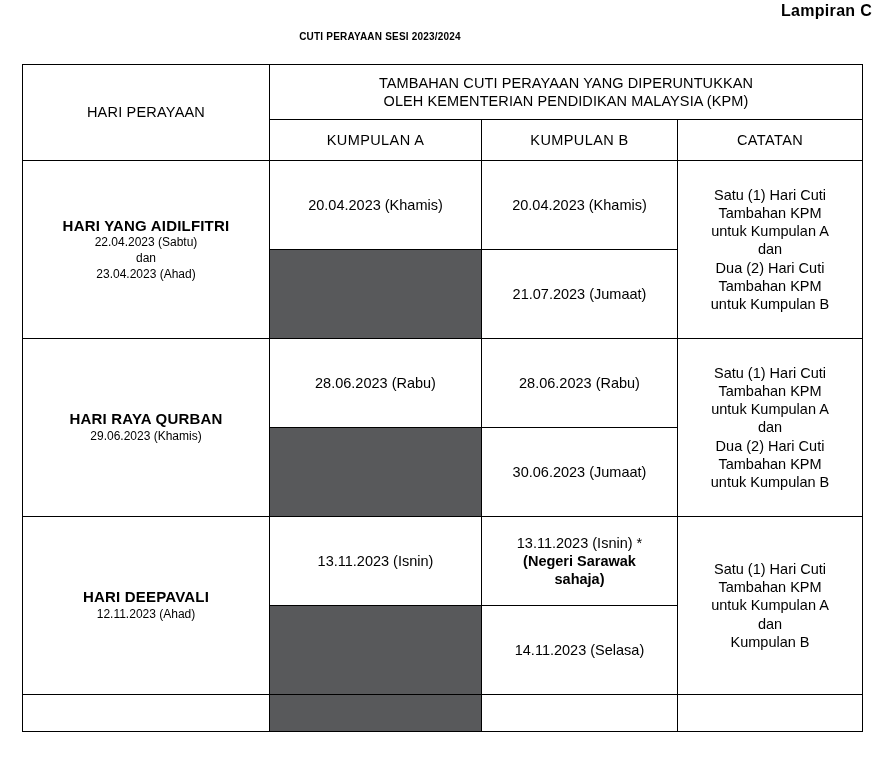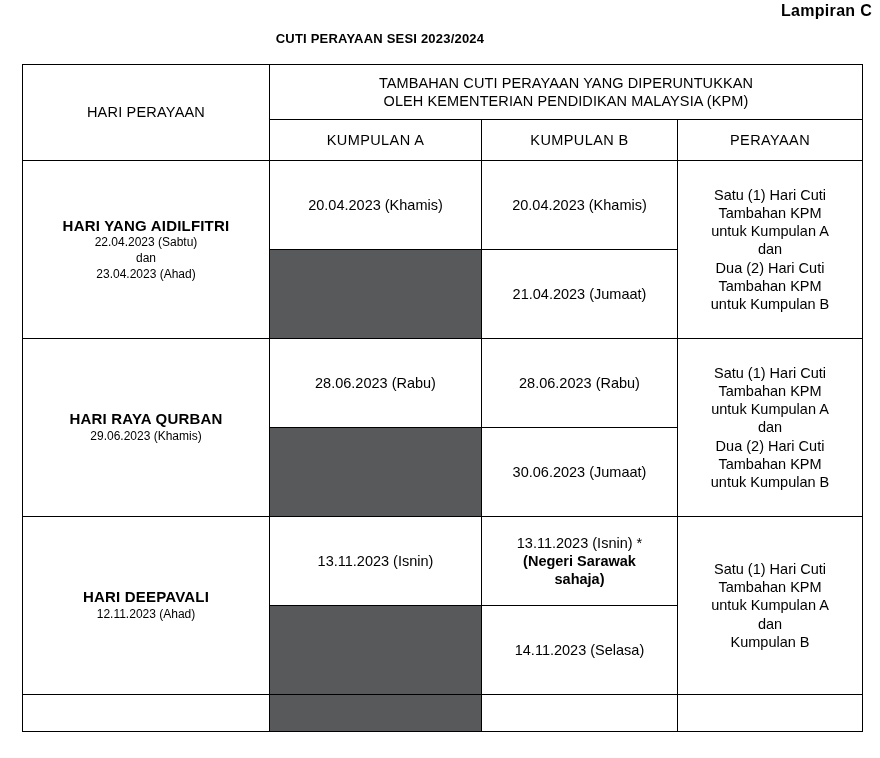--- a/index.html
+++ b/index.html
@@ -31,21 +31,21 @@
     font-weight: bold;
     letter-spacing: 0.3px;
   }
 
   .doc-title {
     position: absolute;
     top: 31px;
     left: 0;
     width: 760px;
     text-align: center;
-    font-size: 13px;
+    font-size: 10px;
     font-weight: bold;
     letter-spacing: 0.2px;
   }
 
   table.cuti {
     position: absolute;
     top: 64px;
     left: 22px;
     width: 840px;
     border-collapse: collapse;
@@ -136,37 +136,37 @@
       <tr>
         <th rowspan="2" class="hdr-main">HARI PERAYAAN</th>
         <th colspan="3" class="hdr-span">
           <span>TAMBAHAN CUTI PERAYAAN YANG DIPERUNTUKKAN</span><br>
           <span>OLEH KEMENTERIAN PENDIDIKAN MALAYSIA (KPM)</span>
         </th>
       </tr>
       <tr>
         <th class="hdr-sub">KUMPULAN A</th>
         <th class="hdr-sub">KUMPULAN B</th>
-        <th class="hdr-sub">PERAYAAN</th>
+        <th class="hdr-sub">CATATAN</th>
       </tr>
     </thead>
     <tbody>
 
       <tr class="row-tall">
         <td rowspan="2">
           <div class="event-name">HARI YANG AIDILFITRI</div>
           <div class="event-dates">22.04.2023 (Sabtu)<br>dan<br>23.04.2023 (Ahad)</div>
         </td>
         <td>20.04.2023 (Khamis)</td>
         <td>20.04.2023 (Khamis)</td>
         <td rowspan="2" class="note">Satu (1) Hari Cuti<br>Tambahan KPM<br>untuk Kumpulan A<br>dan<br>Dua (2) Hari Cuti<br>Tambahan KPM<br>untuk Kumpulan B</td>
       </tr>
       <tr class="row-tall">
         <td class="blank-cell"></td>
-        <td>21.04.2023 (Jumaat)</td>
+        <td>21.07.2023 (Jumaat)</td>
       </tr>
 
       <tr class="row-short">
         <td rowspan="2">
           <div class="event-name">HARI RAYA QURBAN</div>
           <div class="event-dates">29.06.2023 (Khamis)</div>
         </td>
         <td>28.06.2023 (Rabu)</td>
         <td>28.06.2023 (Rabu)</td>
         <td rowspan="2" class="note">Satu (1) Hari Cuti<br>Tambahan KPM<br>untuk Kumpulan A<br>dan<br>Dua (2) Hari Cuti<br>Tambahan KPM<br>untuk Kumpulan B</td>

